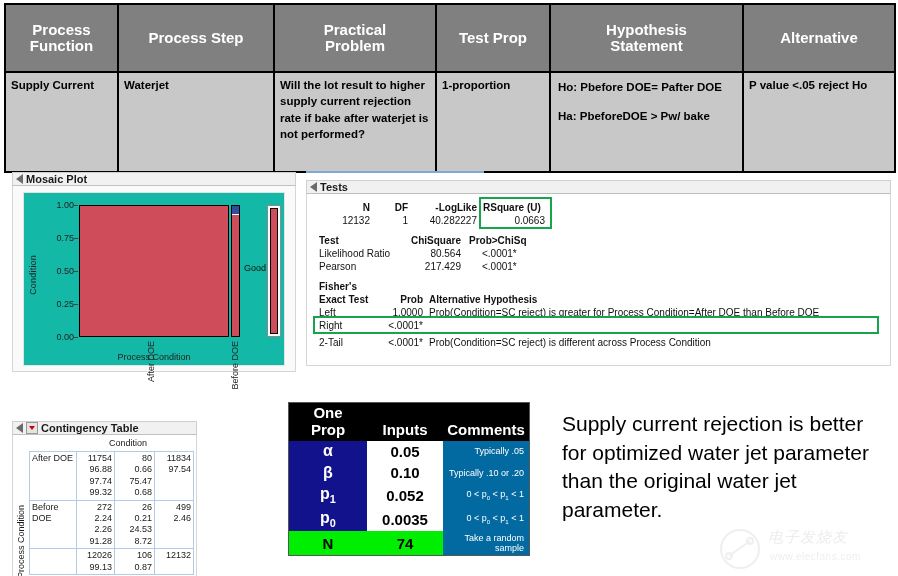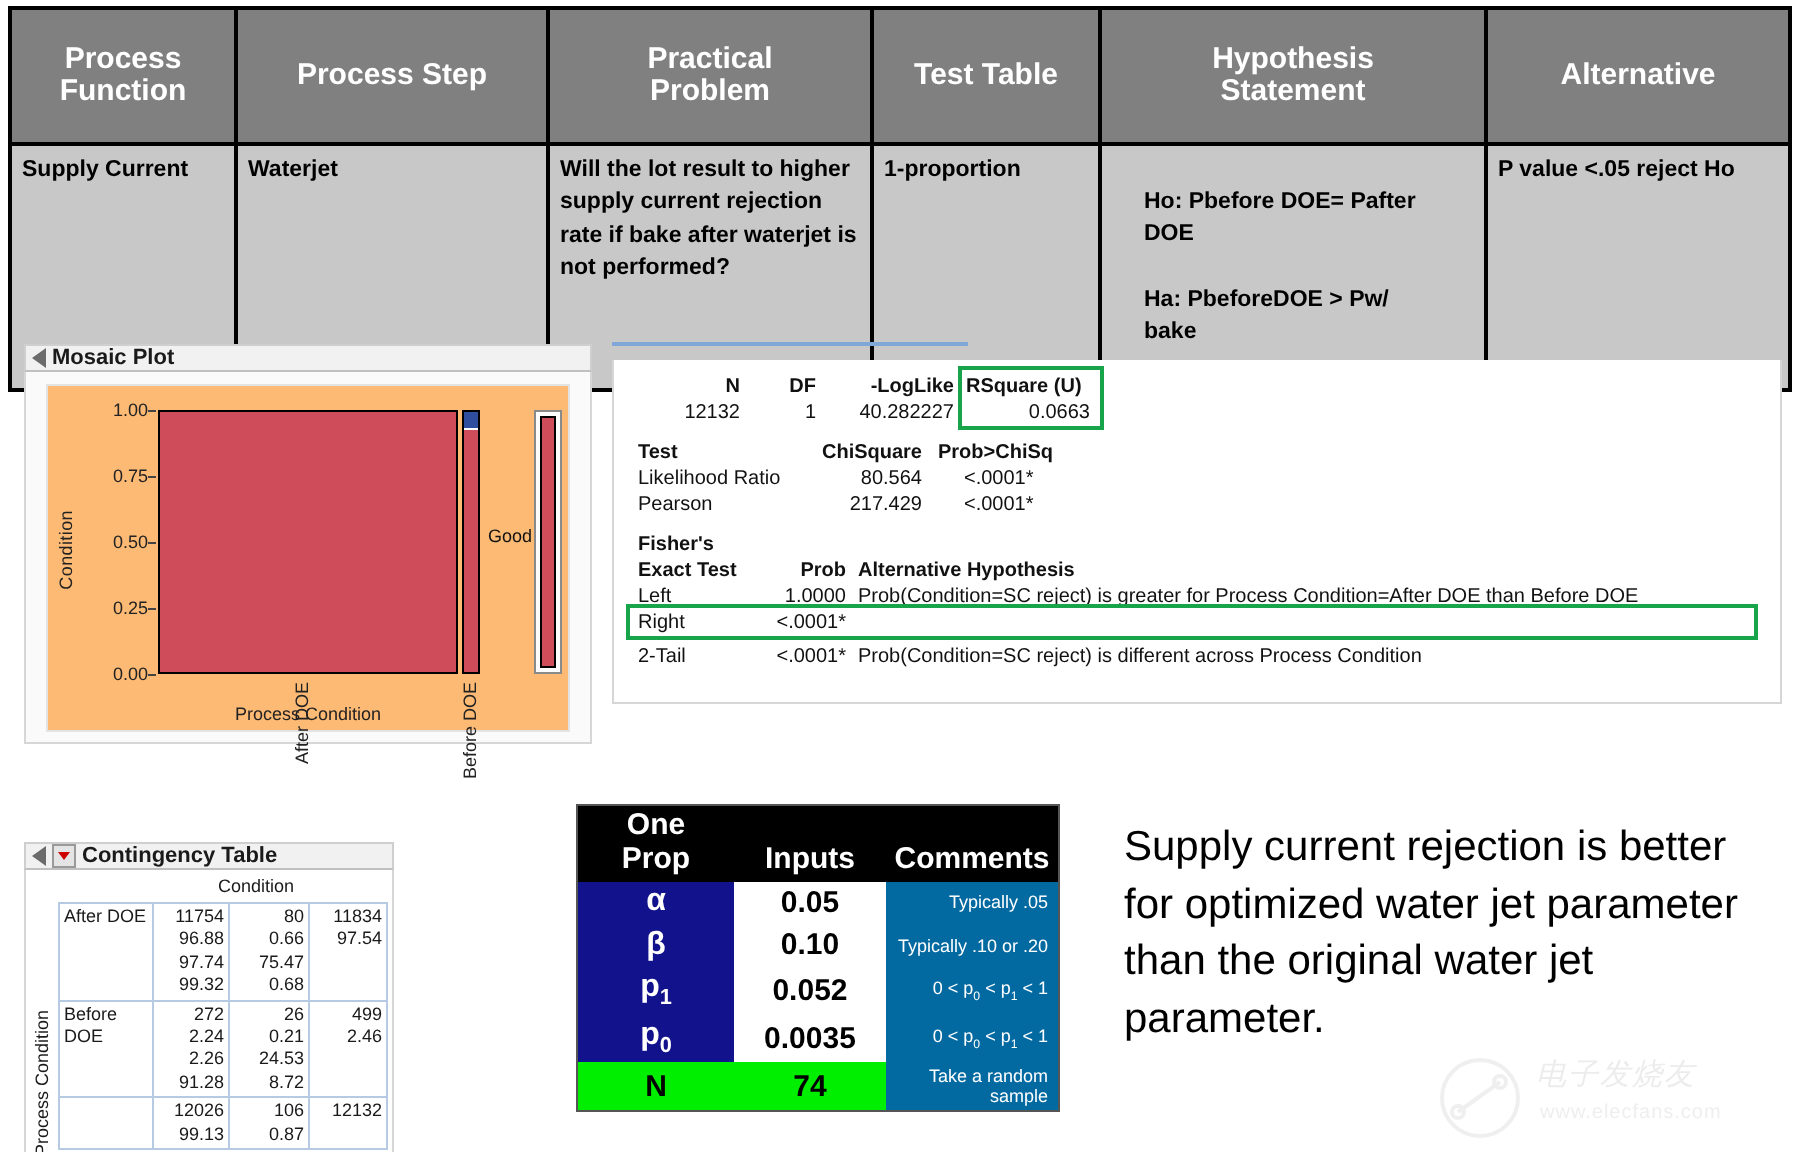--- a/index.html
+++ b/index.html
@@ -33,21 +33,21 @@
     line-height:1.1;
   }
   #matrix td{
     background:#c8c8c8;
     color:#000000;
     font-weight:bold;
     font-size:11.5px;
     line-height:1.42;
     height:90px;
   }
-  #matrix td p{margin:16px;}
+  #matrix td p{margin:2px;}
   #matrix td p+p{margin-top:13px;}
 
   
   .jmp-panel{position:absolute;background:#ffffff;}
   .jmp-head{
     background:#f1f1f1;
     border:1px solid #cfcfcf;
     border-bottom:1px solid #c0c0c0;
     font-size:11px;
     font-weight:bold;
@@ -80,21 +80,21 @@
   #mosaic{left:12px;top:172px;width:284px;height:204px;}
   #mosaic .body{
     position:relative;
     border:1px solid #d6d6d6;border-top:none;
     background:#fafafa;
     height:186px;
     box-sizing:border-box;
   }
   #mosaic .frame{
     position:absolute;left:10px;top:6px;width:262px;height:174px;
-    background:#fdba74;border:1px solid #e3e3e3;box-sizing:border-box;
+    background:#14b8a6;border:1px solid #e3e3e3;box-sizing:border-box;
   }
   .axis-y-label{
     position:absolute;left:4px;top:62px;
     font-size:9px;color:#222;
     writing-mode:vertical-rl;transform:rotate(180deg);
     letter-spacing:0.2px;
   }
   .ytick{
     position:absolute;right:0;font-size:9px;color:#222;text-align:right;
     white-space:nowrap;
@@ -239,21 +239,21 @@
     <tr>
       <th>
         <div>Process</div>
         <div>Function</div>
       </th>
       <th>Process Step</th>
       <th>
         <div>Practical</div>
         <div>Problem</div>
       </th>
-      <th>Test Table</th>
+      <th>Test Prop</th>
       <th>
         <div>Hypothesis</div>
         <div>Statement</div>
       </th>
       <th>Alternative</th>
     </tr>
   </thead>
   <tbody>
     <tr>
       <td>Supply Current</td>
@@ -386,20 +386,24 @@
             <span>12132</span>
           </td>
         </tr>
       </tbody>
     </table>
   </div>
 </div>
 
 <div id="tests" class="jmp-panel">
   <div class="blueline"></div>
+  <div class="jmp-head">
+    <span class="tri"></span>
+    <span>Tests</span>
+  </div>
   <div class="body">
 
     <span class="t-row bold col-r" style="left:18px;top:8px;width:45px">N</span>
     <span class="t-row bold col-r" style="left:66px;top:8px;width:35px">DF</span>
     <span class="t-row bold col-r" style="left:104px;top:8px;width:66px">-LogLike</span>
     <span class="t-row bold" style="left:176px;top:8px">RSquare (U)</span>
 
     <span class="t-row col-r" style="left:12px;top:21px;width:51px">12132</span>
     <span class="t-row col-r" style="left:66px;top:21px;width:35px">1</span>
     <span class="t-row col-r" style="left:104px;top:21px;width:66px">40.282227</span>

